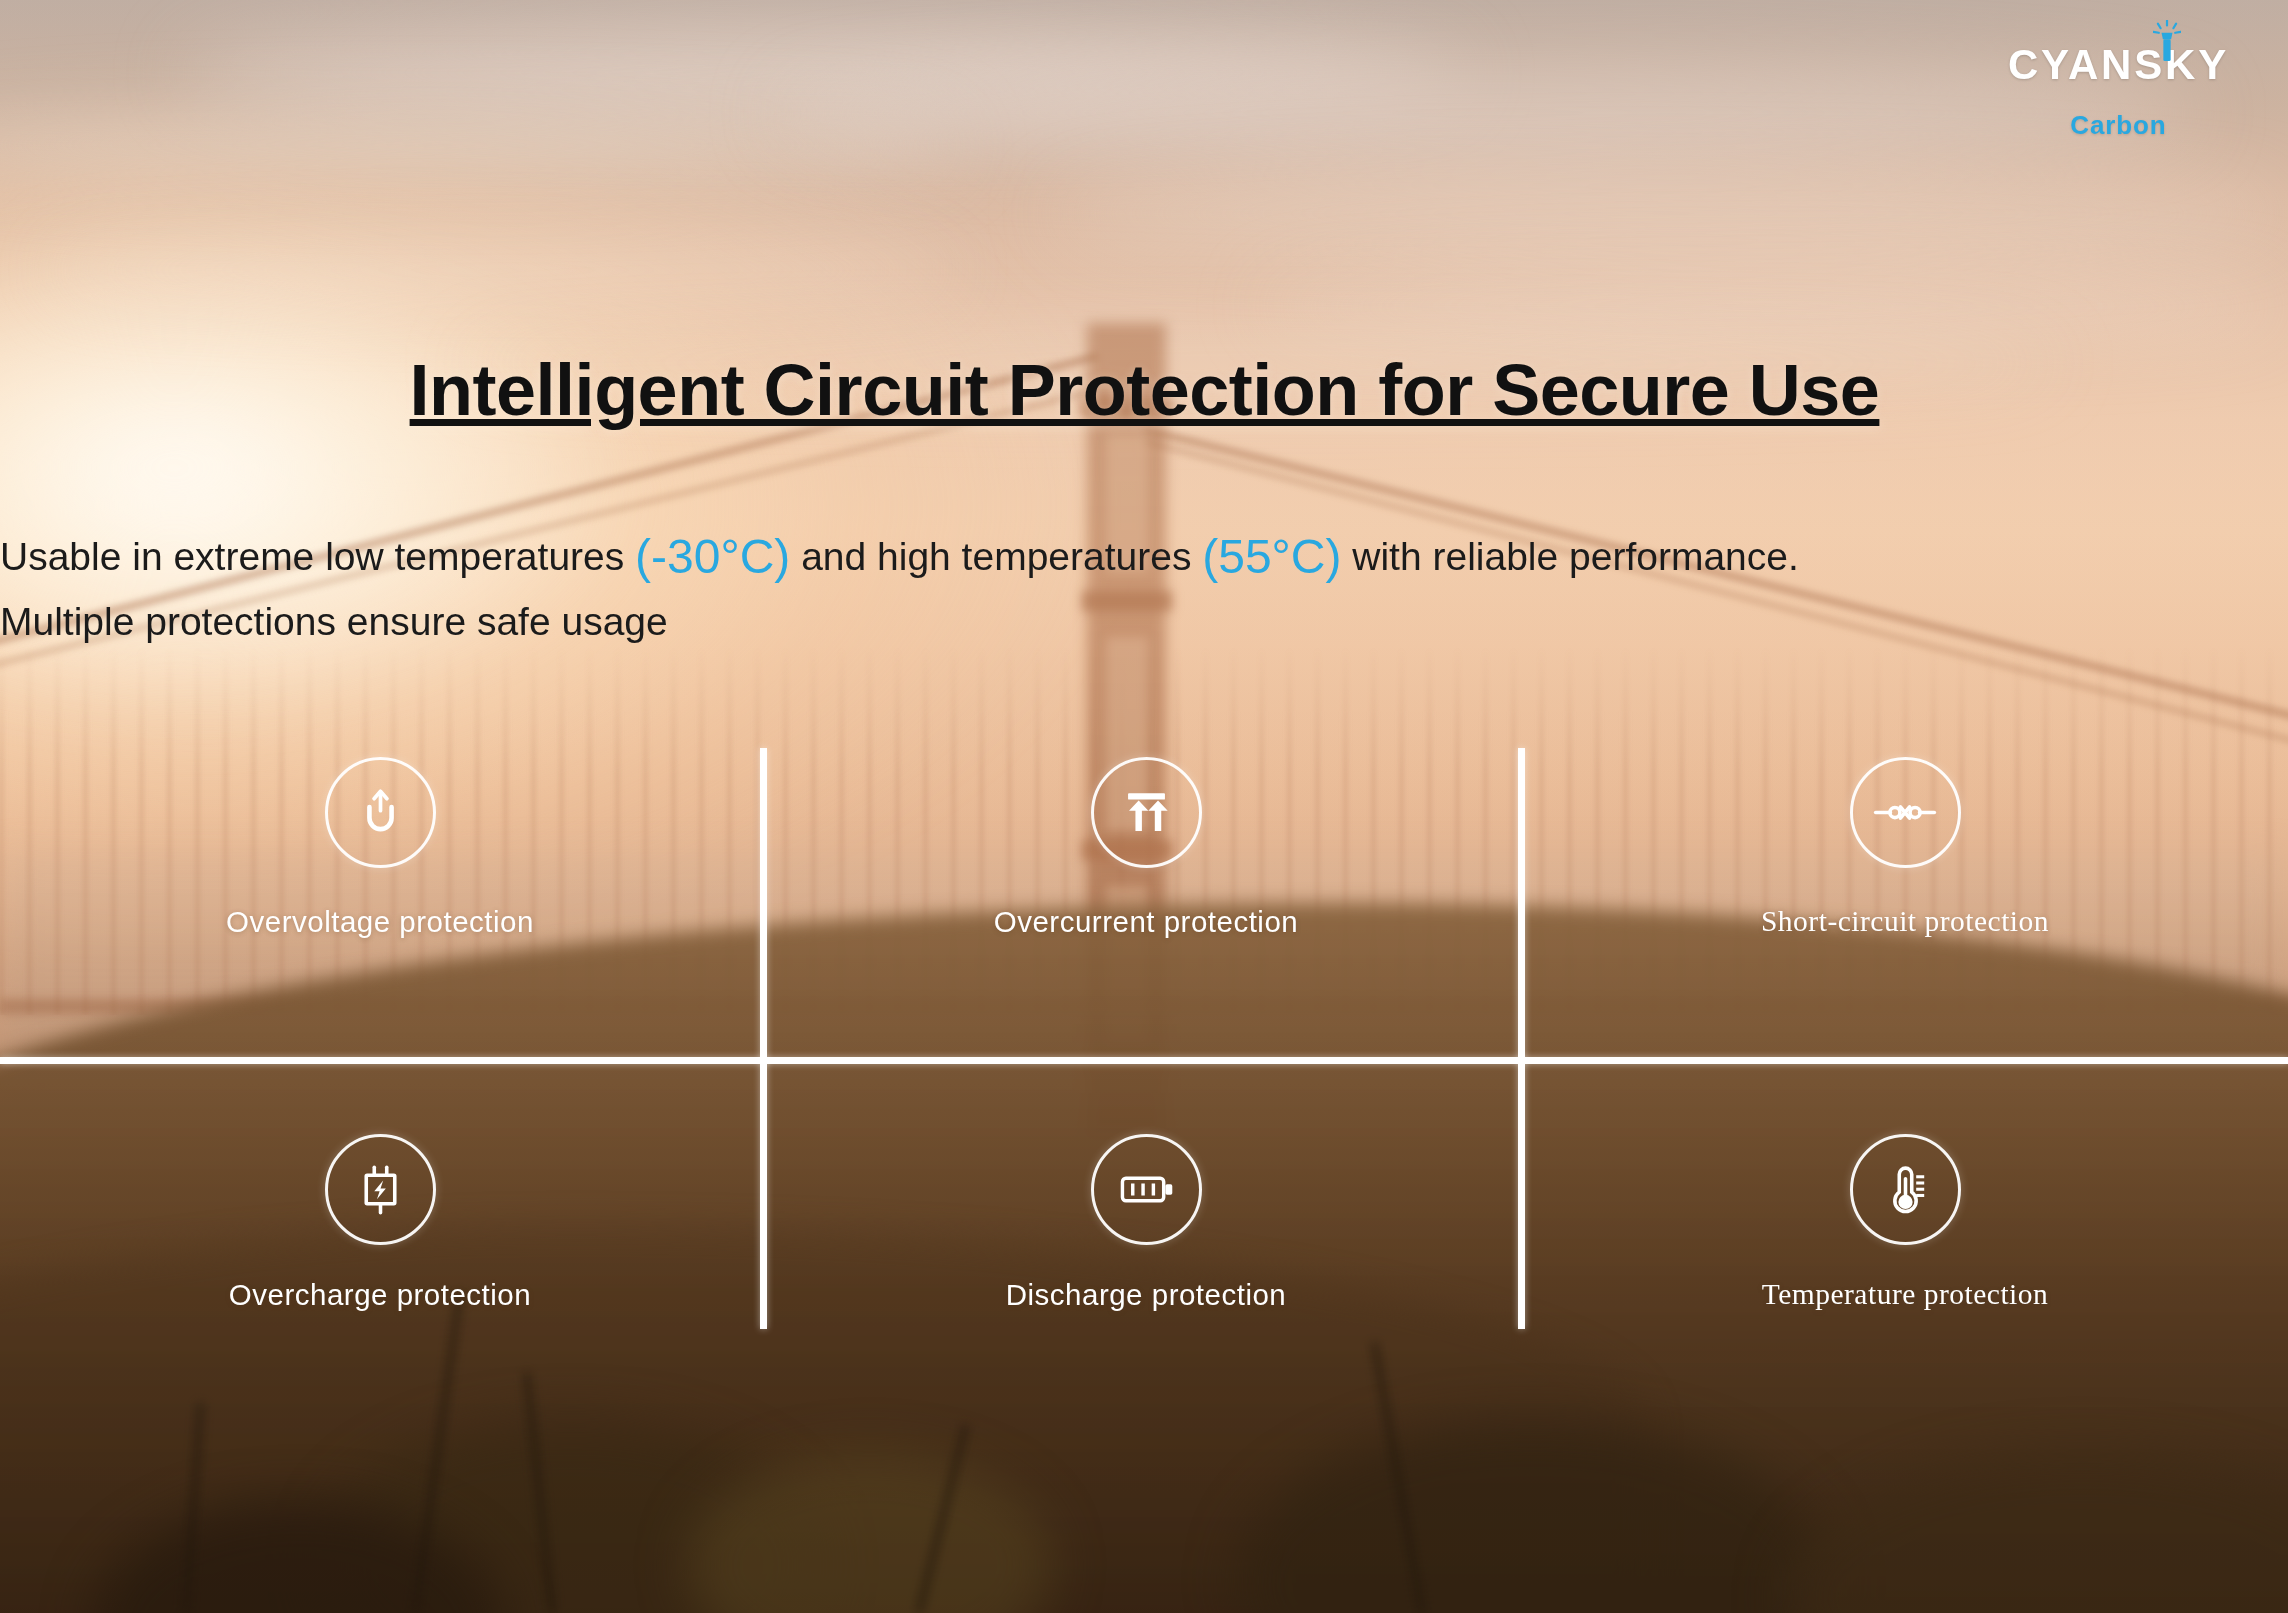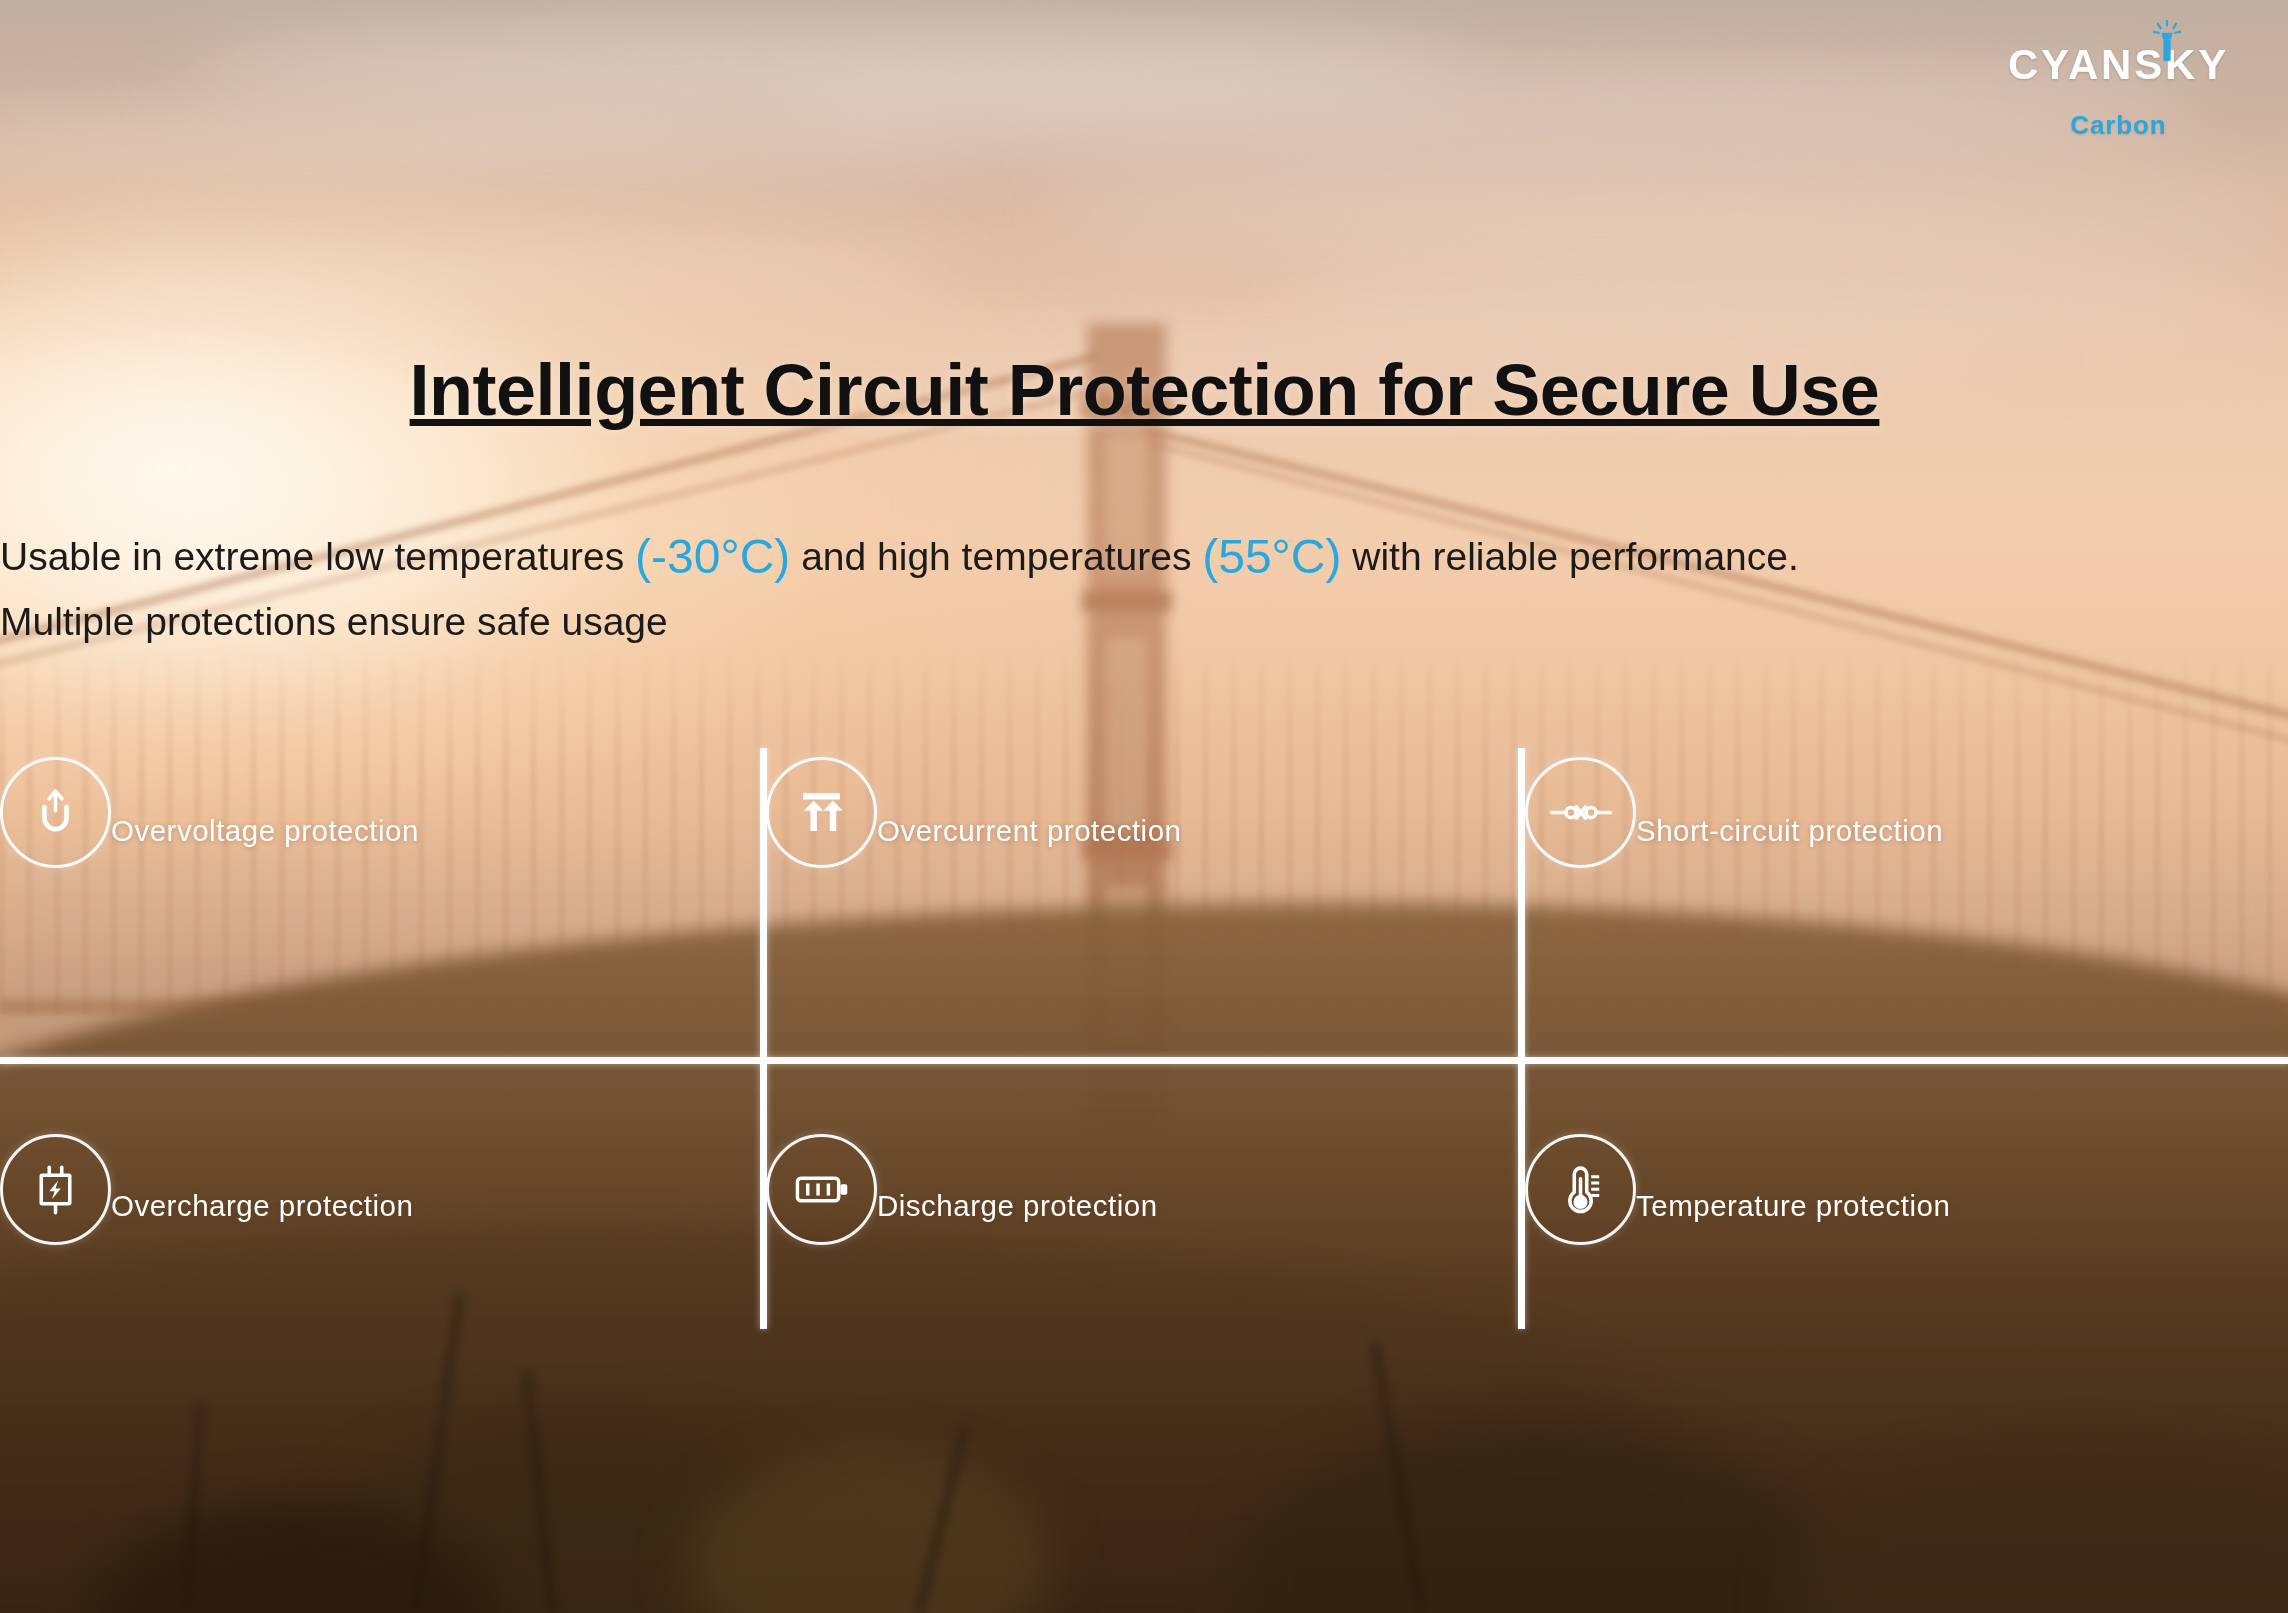--- a/index.html
+++ b/index.html
@@ -234,24 +234,24 @@
   .v1 { left:760px; top:0;   height:581px; }
   .v2 { left:1518px;top:0;   height:581px; }
   .h-div {
     position:absolute; left:0; width:2289px; height:6.5px; top:309px;
     background:#ffffff;
     box-shadow:0 0 7.4px rgba(255,255,255,0.45);
   }
 
   .cell {
     position:absolute; width:760px;
-    display:flex; flex-direction:row; align-items:center;
+    display:flex; flex-direction:column; align-items:center;
   }
   .r1 { top:9.2px; } .r2 { top:386px; }
-  .col1 { left:0; } .col2 { left:766px; } .col3 { left:1525px; }
+  .col1 { left:0; } .col2 { left:766px; } .col3 { left:1525px;font-family:Liberation Serif, serif; }
 
   .icon-ring {
     width:111px; height:111px; border-radius:50%;
     border:3.7px solid rgba(255,255,255,0.95);
     display:flex; align-items:center; justify-content:center;
     box-shadow:0 0 9.2px rgba(255,255,255,0.22);
   }
   .cell-label {
     margin-top:37px;
     font-size:29.5px; font-weight:300; letter-spacing:0.5px;

